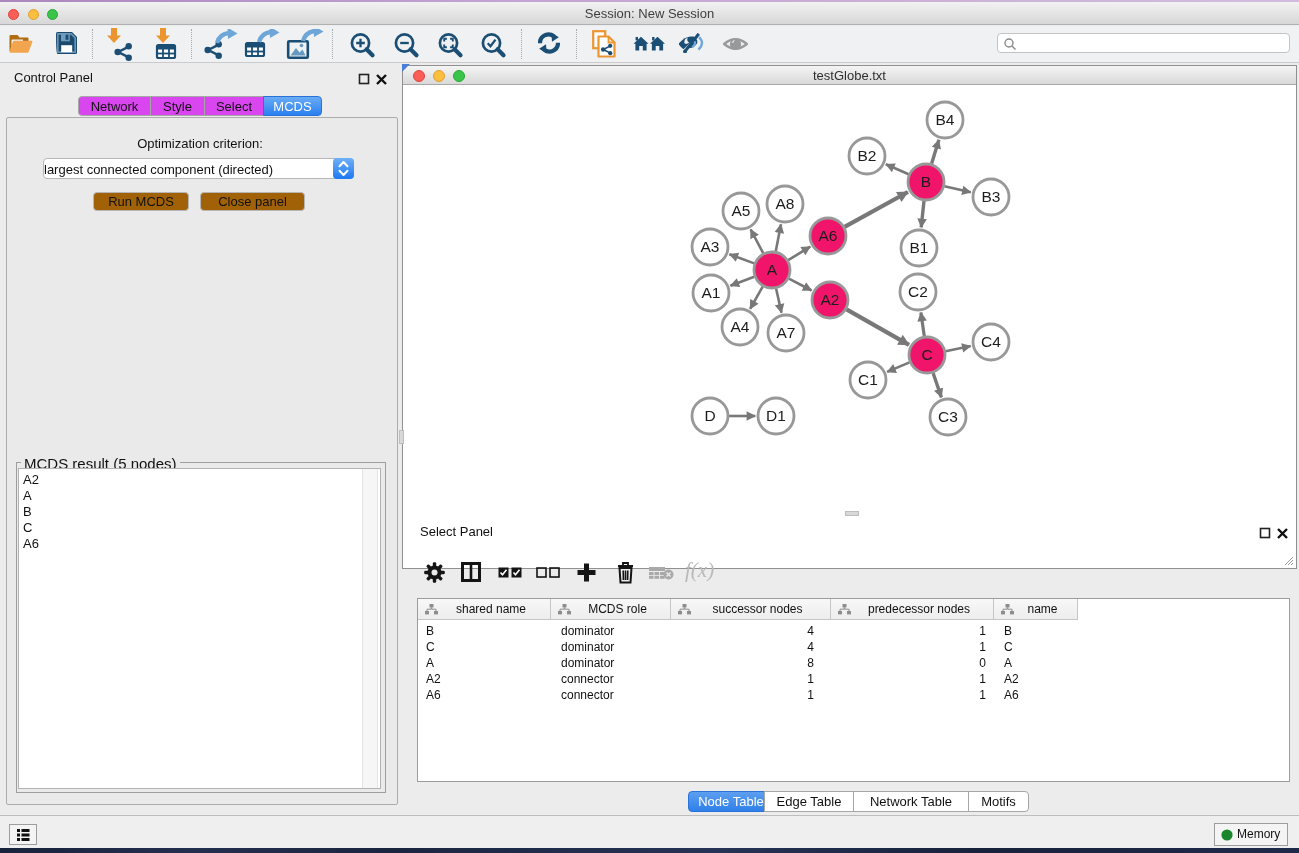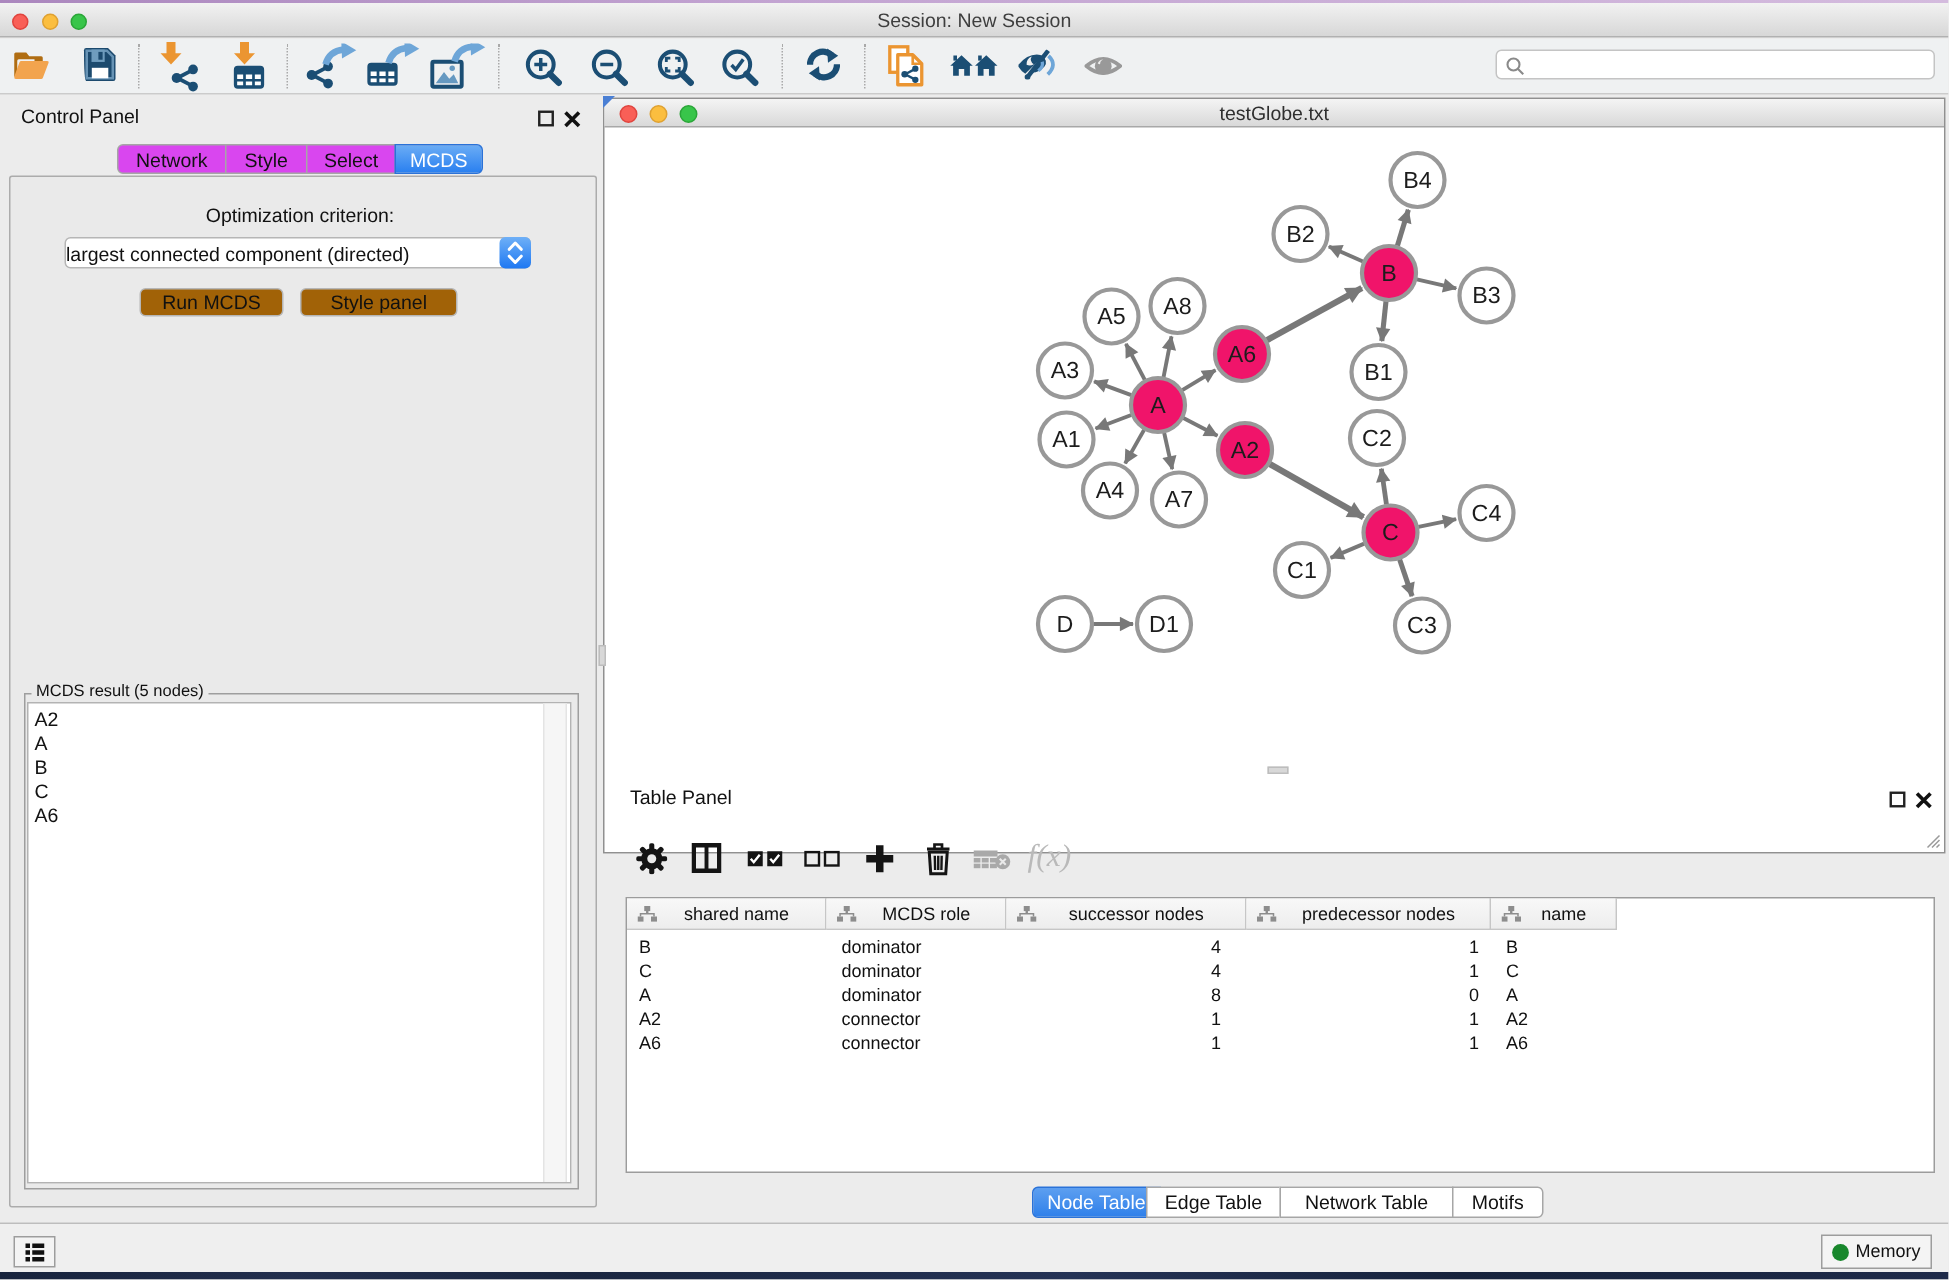--- a/index.html
+++ b/index.html
@@ -22,21 +22,21 @@
 .tabrow { position:absolute; top:96px; height:20px; }
 .tab { position:absolute; top:0; height:20px; background:#d946ef; border:1px solid #a6a6a6; font-size:13px; color:#111; text-align:center; line-height:19px; }
 .tab.sel { background:linear-gradient(#6aacf5,#2a80f0); color:#fff; border-color:#2a72d8; }
 .cp-pane { left:6px; top:117px; width:392px; height:688px; border:1px solid #acacac; background:#eaeaea; border-radius:2px; }
 .opt-label { left:0px; top:136px; width:400px; text-align:center; font-size:13px; color:#111; }
 .combo { left:43px; top:158px; width:311px; height:21px; background:#fff; border:1px solid #b6b6b6; border-radius:4px; font-size:13px; color:#111; line-height:19px; }
 .combo .ctext { position:absolute; left:0; right:22px; text-align:left; top:1px;}
 .combo .spin { position:absolute; right:-1px; top:-1px; width:21px; height:21px; border-radius:4px; background:linear-gradient(#6fb0f7,#1e78f2); }
 .btn { position:absolute; top:192px; height:19px; background:#a16207; border:1px solid #b6b6b6; border-radius:4px; font-size:13px; color:#111; text-align:center; line-height:17px; }
 .fieldset { left:16px; top:462px; width:370px; height:331px; border:1px solid #9e9e9e; }
-.legend { left:21px; top:455px; background:#eaeaea; padding:0 3px; font-size:11px; color:#111; }
+.legend { left:21px; top:455px; background:#eaeaea; padding:0 3px; font-size:15px; color:#111; }
 .mlist { left:18px; top:468px; width:363px; height:321px; background:#fff; border:1px solid #b3b3b3; font-size:13px; color:#111; line-height:16px; padding:3px 0 0 4px; }
 .mscroll { left:362px; top:469px; width:16px; height:319px; background:#f6f6f6; border-left:1px solid #e4e4e4; border-right:1px solid #e4e4e4; }
 
 
 .netwin { left:402px; top:65px; width:895px; height:504px; border:1px solid #909090; background:#fff; }
 .net-titlebar { position:absolute; left:0; top:0; width:100%; height:19px; background:linear-gradient(#f4f4f4,#d9d9d9); border-bottom:1px solid #a8a8a8; }
 .ntl { position:absolute; width:12px; height:12px; border-radius:50%; top:4px; }
 .net-title { position:absolute; width:100%; text-align:center; top:2px; font-size:13px; color:#2e2e2e; }
 
 
@@ -223,21 +223,21 @@
 <div class="abs cp-pane"></div>
 <div class="abs opt-label">Optimization criterion:</div>
 <div class="abs combo">
   <div class="ctext">largest connected component (directed)</div>
   <div class="spin"><svg width="21" height="21" viewBox="0 0 21 21">
         <path d="M6.5 8.2 L10.5 4 L14.5 8.2" fill="none" stroke="#fff" stroke-width="2" stroke-linecap="round" stroke-linejoin="round"></path>
         <path d="M6.5 12.8 L10.5 17 L14.5 12.8" fill="none" stroke="#fff" stroke-width="2" stroke-linecap="round" stroke-linejoin="round"></path>
       </svg></div>
 </div>
 <div class="btn" style="left:93px;width:96px;">Run MCDS</div>
-<div class="btn" style="left:200px;width:105px;">Style panel</div>
+<div class="btn" style="left:200px;width:105px;">Close panel</div>
 <div class="abs fieldset"></div>
 <div class="abs legend">MCDS result (5 nodes)</div>
 <div class="abs mlist">A2<br>A<br>B<br>C<br>A6</div>
 <div class="abs mscroll"></div>
 
 <div class="abs netwin">
   <div class="net-titlebar">
     <div class="ntl" style="left:10px;background:#f95f57;border:0.5px solid #e0443e;"></div>
     <div class="ntl" style="left:30px;background:#fbbe3f;border:0.5px solid #dfa131;"></div>
     <div class="ntl" style="left:50px;background:#38c54a;border:0.5px solid #2aa638;"></div>
@@ -318,21 +318,21 @@
 <text x="918" y="297" font-size="15.5" fill="#1c1c1c" text-anchor="middle" font-family="Liberation Sans, sans-serif">C2</text>
 <text x="948" y="422" font-size="15.5" fill="#1c1c1c" text-anchor="middle" font-family="Liberation Sans, sans-serif">C3</text>
 <text x="991" y="347" font-size="15.5" fill="#1c1c1c" text-anchor="middle" font-family="Liberation Sans, sans-serif">C4</text>
 <text x="710" y="421" font-size="15.5" fill="#1c1c1c" text-anchor="middle" font-family="Liberation Sans, sans-serif">D</text>
 <text x="776" y="421" font-size="15.5" fill="#1c1c1c" text-anchor="middle" font-family="Liberation Sans, sans-serif">D1</text>
 </svg>
 
 <div class="abs" style="left:399px;top:430px;width:5px;height:14px;background:#d8d8d8;border:1px solid #bdbdbd;"></div>
 <div class="abs" style="left:845px;top:511px;width:14px;height:5px;background:#d8d8d8;border:1px solid #bdbdbd;"></div>
 
-<div class="abs tp-title">Table Panel</div>
+<div class="abs tp-title">Select Panel</div>
 <svg class="abs" style="left:1259px;top:527px" width="12" height="12" viewBox="0 0 12 12">
     <rect x="1.5" y="1.5" width="9" height="9" fill="none" stroke="#222" stroke-width="1.6"></rect>
   </svg>
 <svg class="abs" style="left:1276px;top:527px" width="13" height="13" viewBox="0 0 13 13">
     <path d="M2 2 L11 11 M11 2 L2 11" stroke="#111" stroke-width="2.4"></path>
   </svg>
 <div class="abs tp-toolbar">
 <svg style="position:absolute;left:7px;top:6px" width="21" height="21" viewBox="0 0 21 21">
       <g fill="#141414">
         <rect x="8.8" y="0.2" width="3.4" height="5" rx="1.2" transform="rotate(0 10.5 10.5)"></rect>

